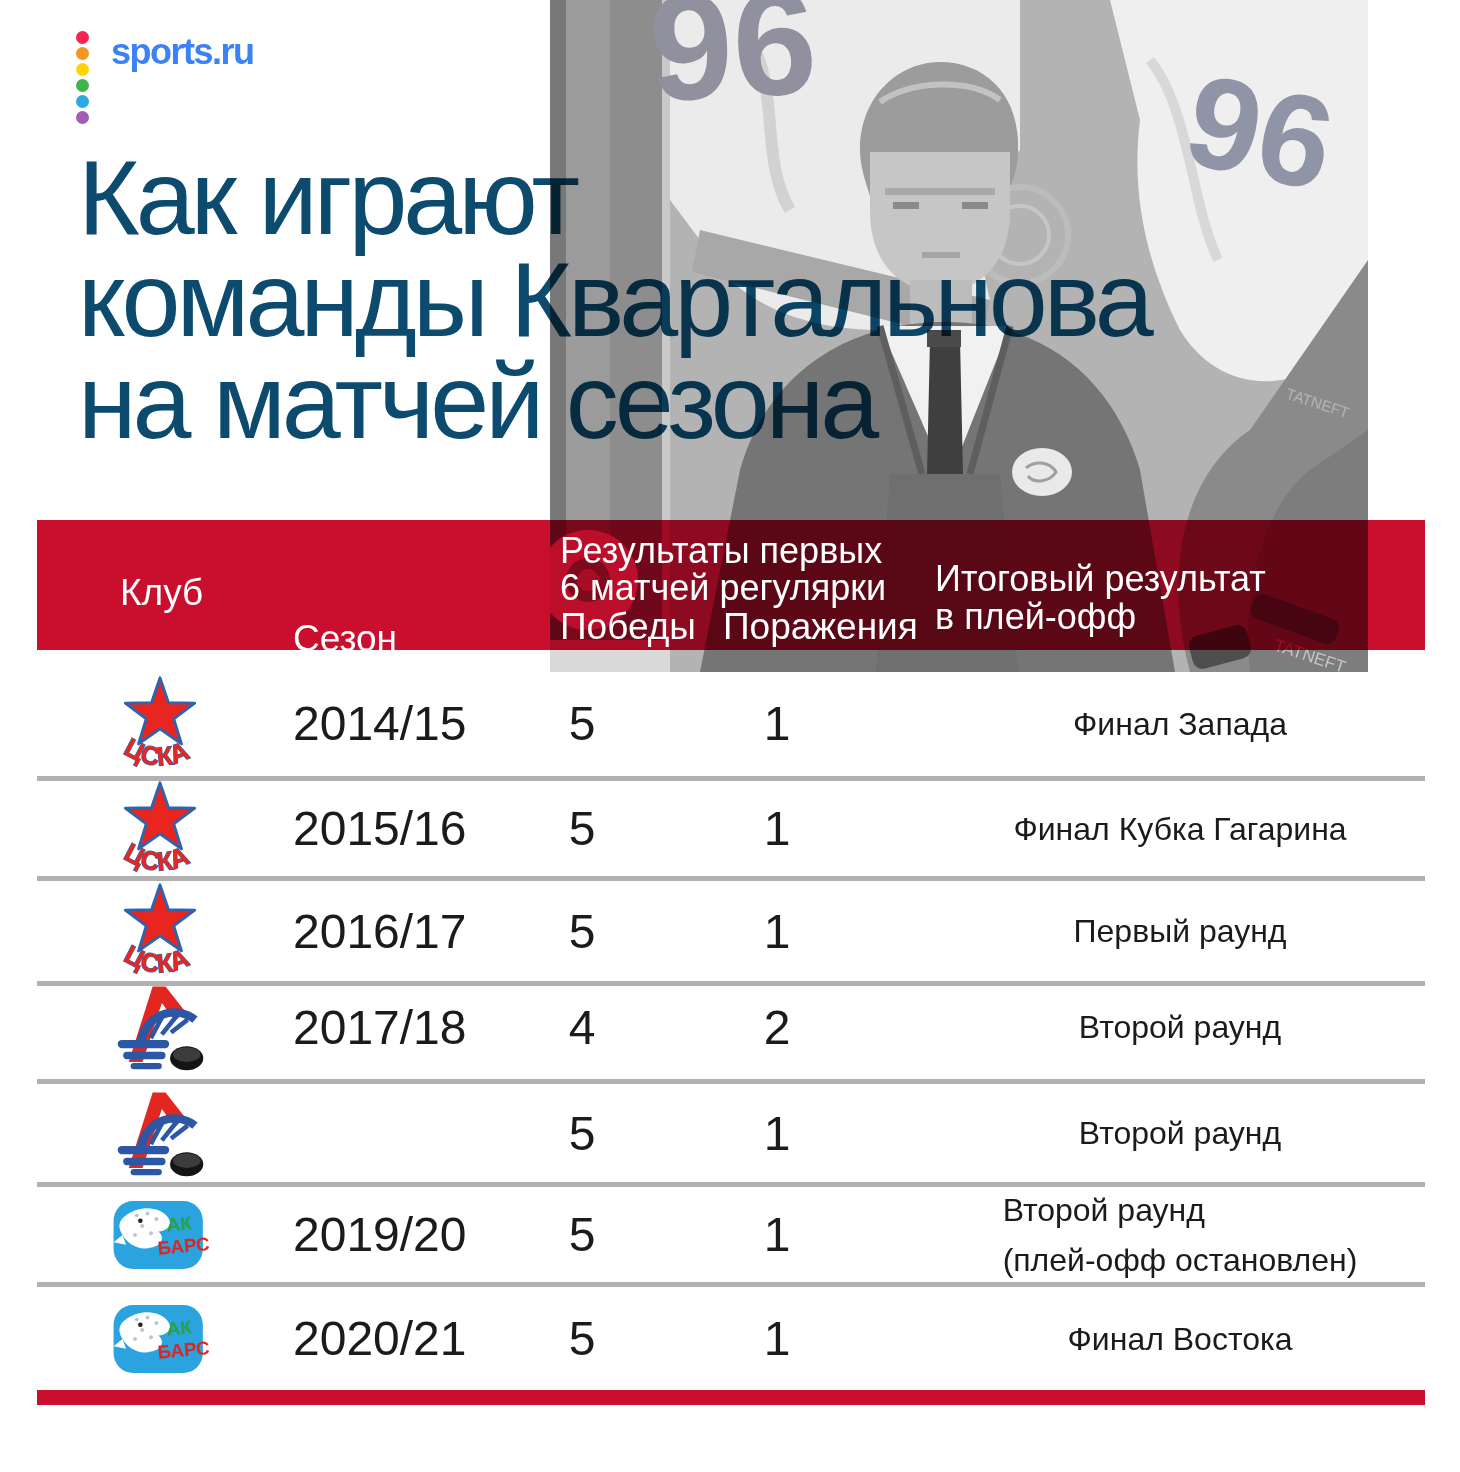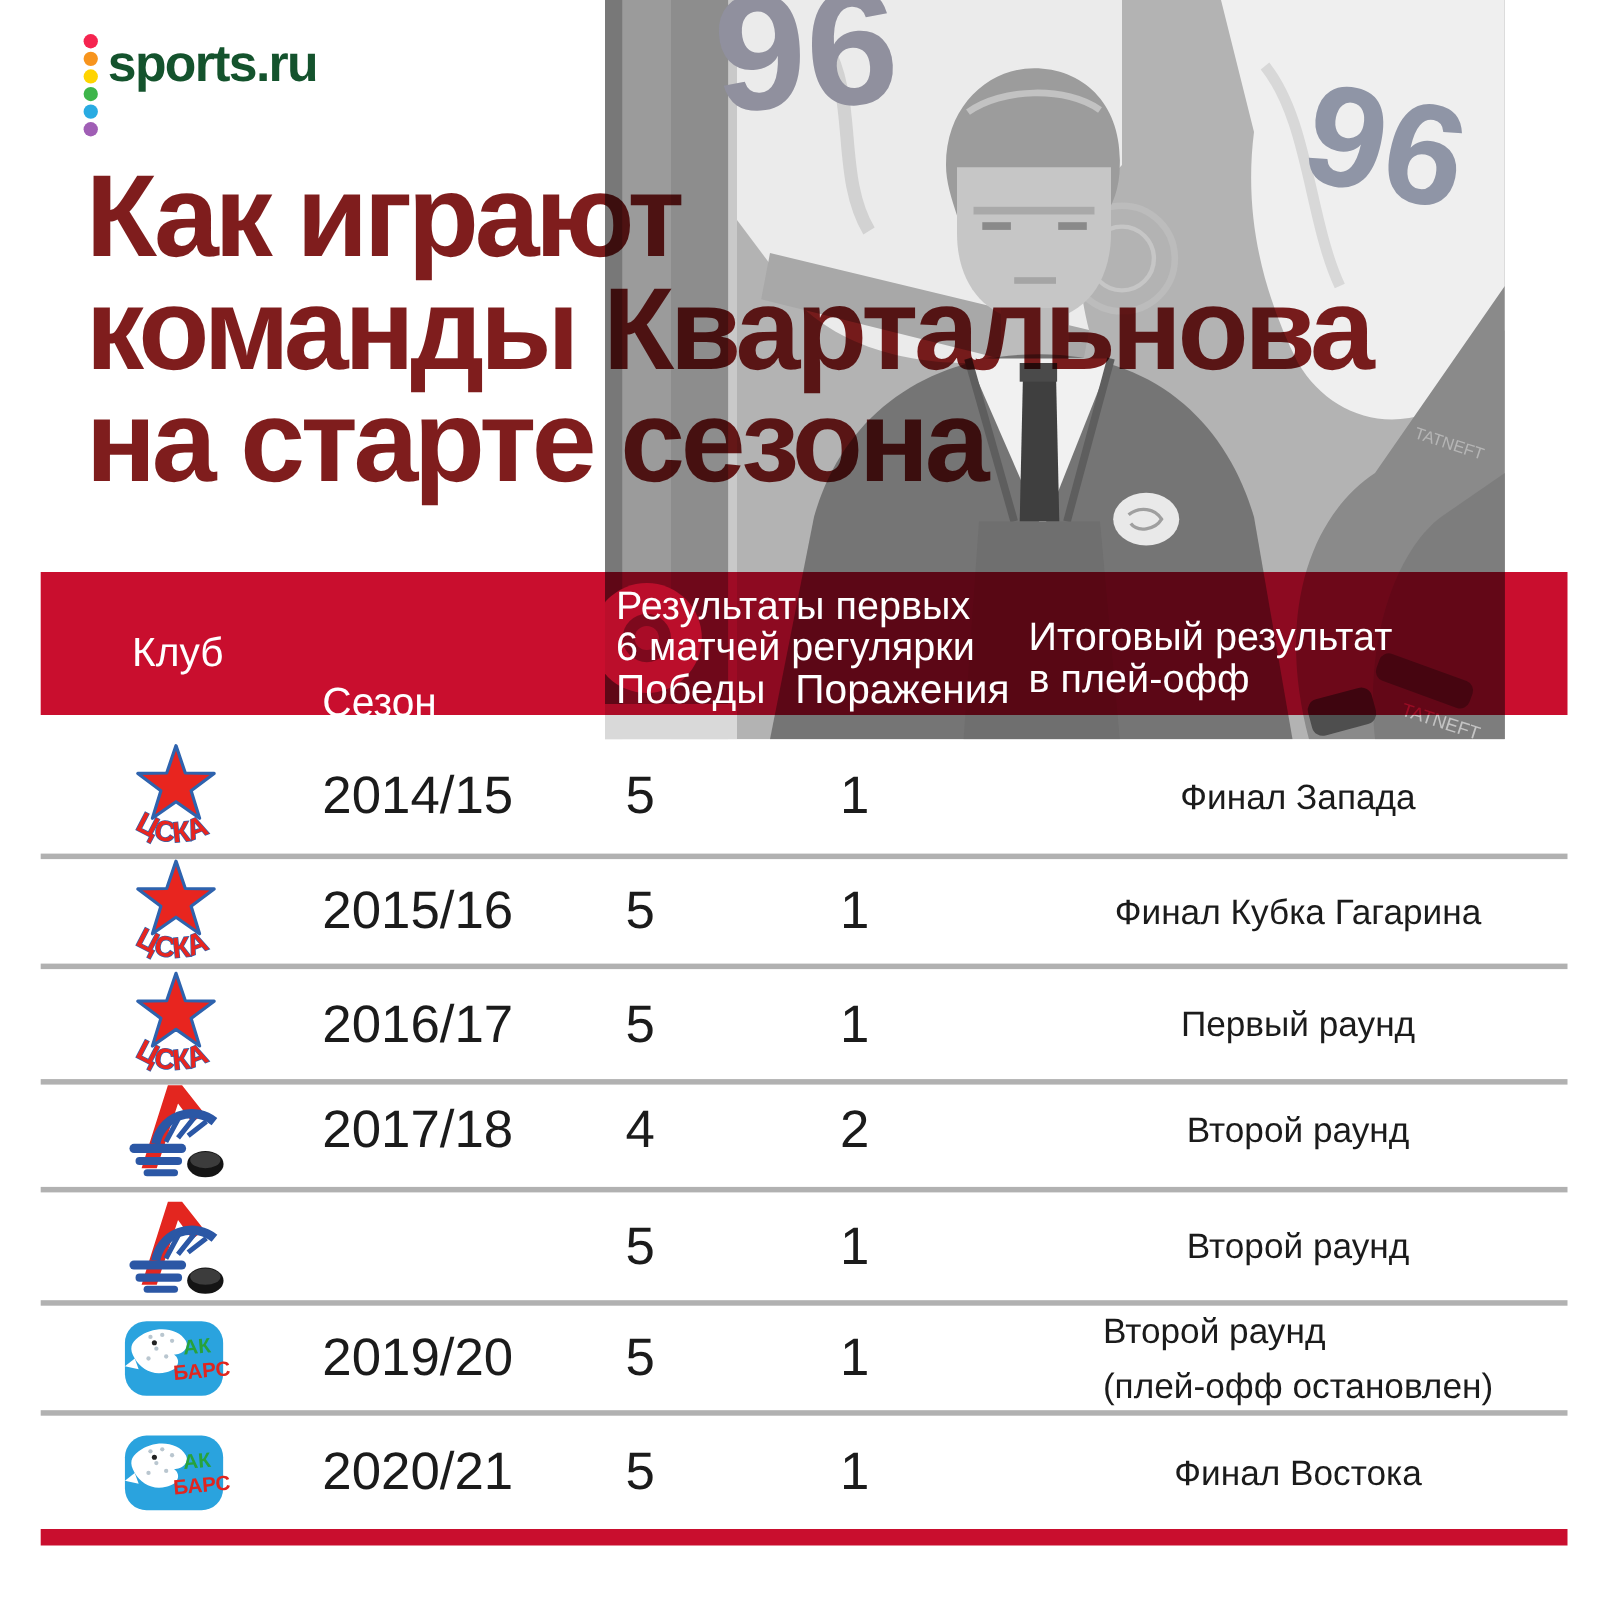--- a/index.html
+++ b/index.html
@@ -3,30 +3,30 @@
 <meta charset="utf-8">
 <style>
   html,body{margin:0;padding:0;background:#ffffff;}
   body{width:1460px;height:1472px;position:relative;overflow:hidden;
        font-family:"Liberation Sans",sans-serif;color:#1b1b1b;}
 
   
   .brand{position:absolute;left:76px;top:26px;display:flex;align-items:flex-start;}
   .dots{display:flex;flex-direction:column;gap:3px;padding-top:5px;}
   .dot{width:13px;height:13px;border-radius:50%;}
-  .wordmark{font-size:47px;font-weight:700;color:#14532d;letter-spacing:-1.5px;
-            line-height:1;margin-left:9px;margin-top:8px;}
+  .wordmark{font-size:36px;font-weight:700;color:#3b82f6;letter-spacing:-1.5px;
+            line-height:1;margin-left:22px;margin-top:8px;}
 
   
   .photo{position:absolute;left:550px;top:0;width:818px;height:672px;z-index:1;}
 
   
   .headline{position:absolute;left:78px;top:146px;z-index:3;
-            font-size:106px;line-height:102px;font-weight:700;letter-spacing:-4px;
-            color:#7f1d1d;mix-blend-mode:multiply;white-space:nowrap;}
+            font-size:106px;line-height:102px;font-weight:400;letter-spacing:-4px;
+            color:#0c4a6e;mix-blend-mode:multiply;white-space:nowrap;}
 
   
   .band{position:absolute;left:37px;top:520px;width:1388px;height:130px;
         background:#c90e2e;mix-blend-mode:multiply;z-index:4;}
   .band-labels{position:absolute;left:37px;top:520px;width:1388px;height:130px;
                z-index:5;color:#ffffff;font-size:37px;}
   .band-labels div{position:absolute;white-space:nowrap;}
   .h-club{left:83px;top:52px;width:100px;text-align:left;}
   .h-season{left:256px;top:68px;margin-top:30px;}
   .h-results{left:523px;top:12px;font-size:36px;line-height:37px;}
@@ -112,21 +112,21 @@
   <circle cx="38" cy="580" r="11" fill="#d7d7d7"></circle>
 
   <rect x="0" y="640" width="120" height="32" fill="#d9d9d9"></rect>
   <rect x="640" y="630" width="60" height="34" rx="10" fill="#4e4e4e" transform="rotate(-15 670 647)"></rect>
   <rect x="700" y="606" width="90" height="26" rx="9" fill="#585858" transform="rotate(20 745 619)"></rect>
 </svg>
 
 <div class="headline">
   <div>Как играют</div>
   <div>команды Квартальнова</div>
-  <div>на старте сезона</div>
+  <div>на матчей сезона</div>
 </div>
 
 <div class="band"></div>
 <div class="band-labels">
   <div class="h-club">Клуб</div>
   <div class="h-season">Сезон</div>
   <div class="h-results">
     <span>Результаты первых</span><br>
     <span>6 матчей регулярки</span>
   </div>

